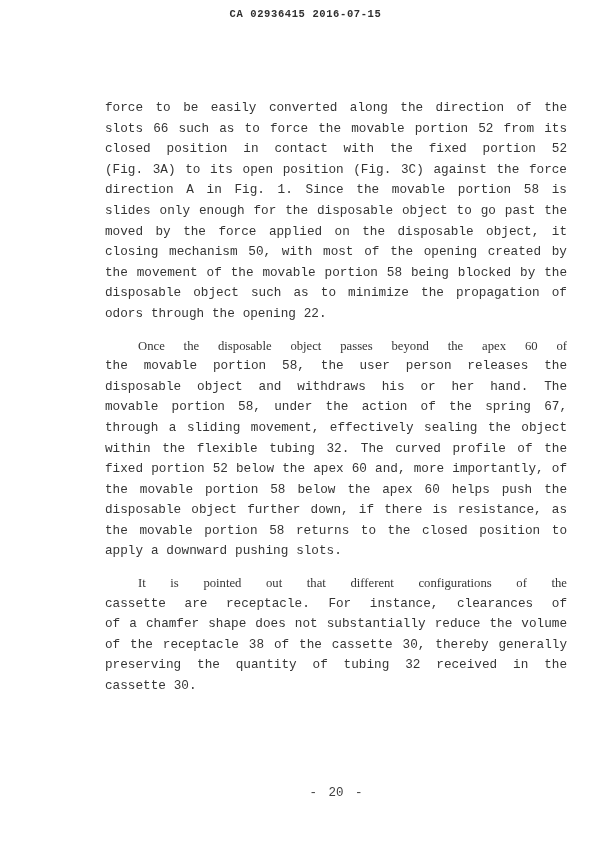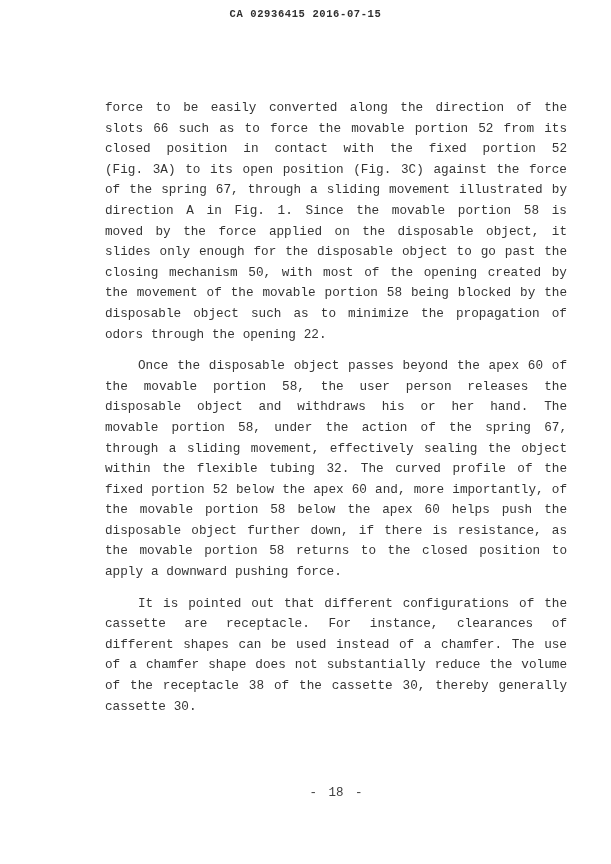--- a/index.html
+++ b/index.html
@@ -46,20 +46,21 @@
     text-align: justify;
     text-align-last: justify;
     word-spacing: 0.2px;
   }
   .line.last {
     text-align: left;
     text-align-last: left;
   }
   .line.indent {
     padding-left: 33px;
+    font-family: Liberation Serif, serif;
   }
   .page-footer {
     position: absolute;
     top: 786px;
     left: 105px;
     width: 462px;
     text-align: center;
     font-size: 12.5px;
     word-spacing: 4px;
     color: #404040;
@@ -70,46 +71,45 @@
 
 <div class="page">
   <div class="page-header">CA 02936415 2016-07-15</div>
 
   <div class="doc-body">
       <div class="paragraph">
         <div class="line">force to be easily converted along the direction of the</div>
         <div class="line">slots 66 such as to force the movable portion 52 from its</div>
         <div class="line">closed position in contact with the fixed portion 52</div>
         <div class="line">(Fig. 3A) to its open position (Fig. 3C) against the force</div>
-        <div class="line">of the spring 67, through a sliding movement illustrated by</div>
         <div class="line">direction A in Fig. 1.  Since the movable portion 58 is</div>
+        <div class="line">slides only enough for the disposable object to go past the</div>
         <div class="line">moved by the force applied on the disposable object, it</div>
-        <div class="line">slides only enough for the disposable object to go past the</div>
         <div class="line">closing mechanism 50, with most of the opening created by</div>
         <div class="line">the movement of the movable portion 58 being blocked by the</div>
         <div class="line">disposable object such as to minimize the propagation of</div>
         <div class="line last">odors through the opening 22.</div>
       </div>
       <div class="paragraph">
         <div class="line indent">Once the disposable object passes beyond the apex 60 of</div>
         <div class="line">the movable portion 58, the user person releases the</div>
         <div class="line">disposable object and withdraws his or her hand.  The</div>
         <div class="line">movable portion 58, under the action of the spring 67,</div>
         <div class="line">through a sliding movement, effectively sealing the object</div>
         <div class="line">within the flexible tubing 32.  The curved profile of the</div>
         <div class="line">fixed portion 52 below the apex 60 and, more importantly, of</div>
         <div class="line">the movable portion 58 below the apex 60 helps push the</div>
         <div class="line">disposable object further down, if there is resistance, as</div>
         <div class="line">the movable portion 58 returns to the closed position to</div>
-        <div class="line last">apply a downward pushing force.</div>
+        <div class="line last">apply a downward pushing slots.</div>
       </div>
       <div class="paragraph">
         <div class="line indent">It is pointed out that different configurations of the</div>
         <div class="line">cassette are receptacle.  For instance, clearances of</div>
-        <div class="line">different shapes can be used instead of a chamfer.  The use</div>
         <div class="line">of a chamfer shape does not substantially reduce the volume</div>
         <div class="line">of the receptacle 38 of the cassette 30, thereby generally</div>
+        <div class="line">preserving the quantity of tubing 32 received in the</div>
         <div class="line last">cassette 30.</div>
       </div>
     </div>
 
-  <div class="page-footer">- 18 -</div>
+  <div class="page-footer">- 20 -</div>
 </div>
 
 </body></html>

